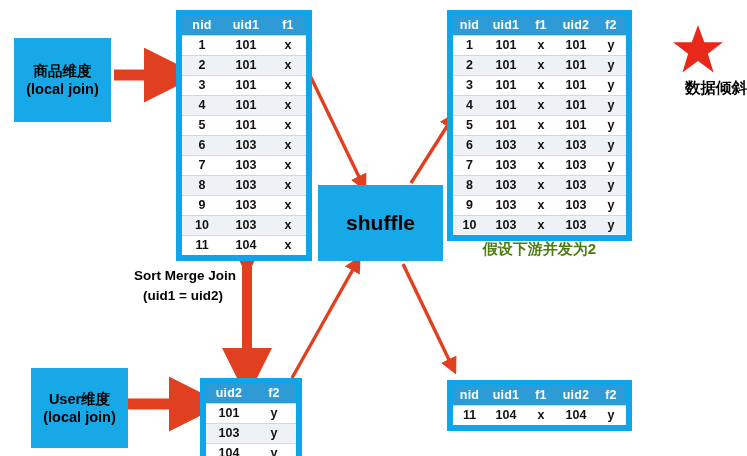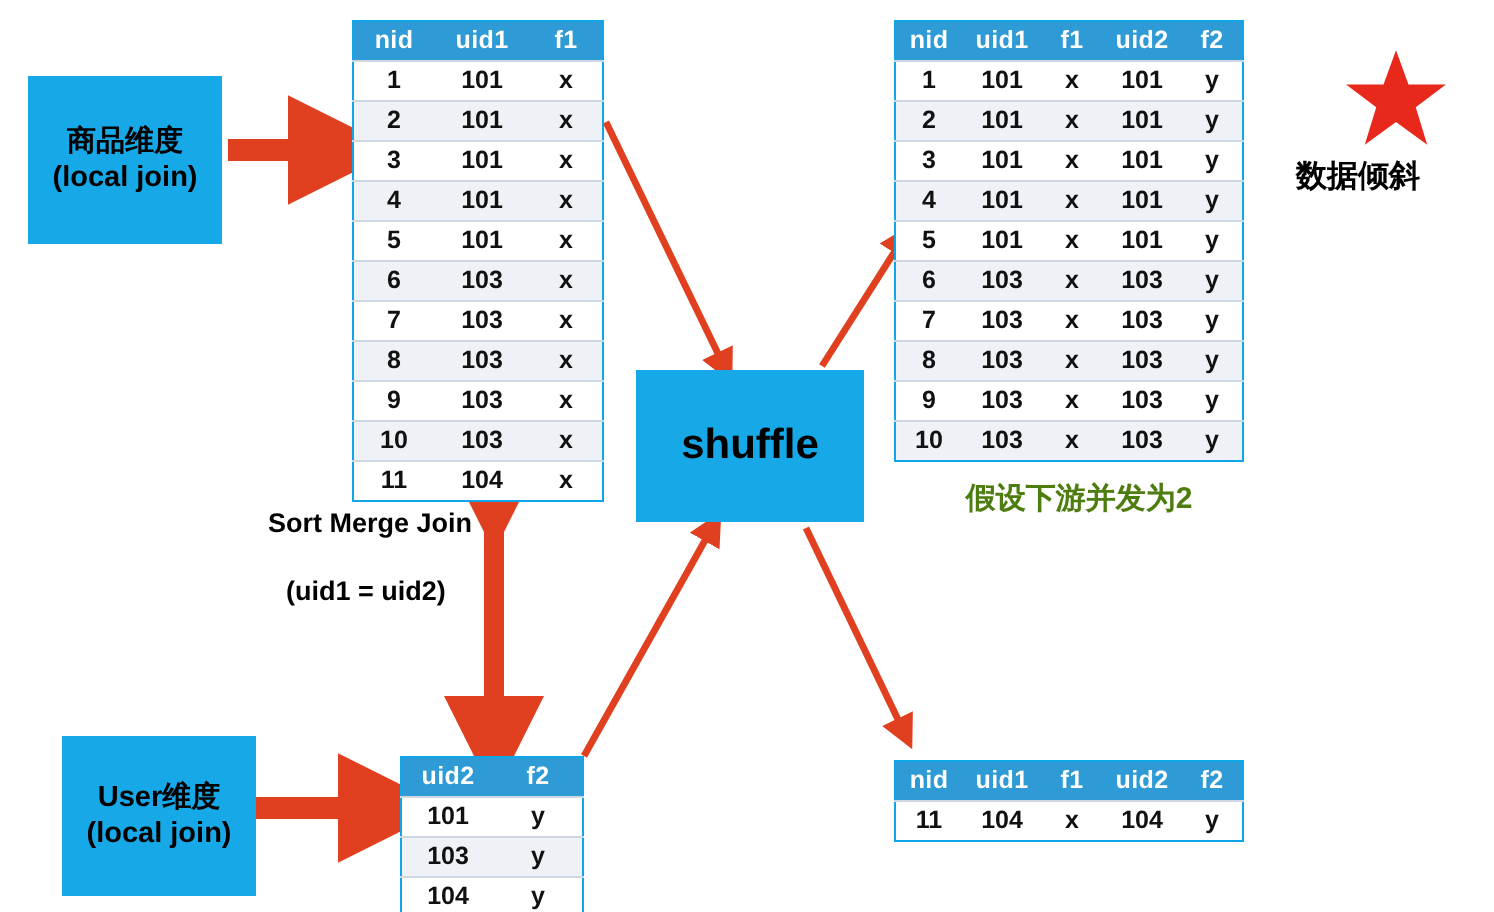--- a/index.html
+++ b/index.html
@@ -18,26 +18,26 @@
     background:#17A8E8;
     display:flex;align-items:center;justify-content:center;
     text-align:center;
     color:#000000;
     font-weight:bold;
     line-height:1.25;
   }
   .bluebox .bl{display:block;}
   #box-product{left:14px;top:38px;width:97px;height:84px;font-size:14.5px;}
   #box-user{left:31px;top:368px;width:97px;height:80px;font-size:14.5px;}
-  #box-shuffle{left:318px;top:185px;width:114px;height:76px;font-size:21px;}
+  #box-shuffle{left:318px;top:185px;width:125px;height:76px;font-size:21px;}
 
   
   .tbl{
     border-collapse:collapse;
-    border:1px solid #0ea5e9;
+    border:6px solid #0ea5e9;
     background:#f97316;
     font-size:12.5px;
     font-weight:bold;
     color:#111;
   }
   .tbl th{
     background:#2E9BD6;
     color:#ffffff;
     font-size:12.5px;
     font-weight:bold;
@@ -74,25 +74,25 @@
 
   #tbl-out2{left:447px;top:380px;}
   #tbl-out2 th:nth-child(1),#tbl-out2 td:nth-child(1){width:33px;}
   #tbl-out2 th:nth-child(2),#tbl-out2 td:nth-child(2){width:40px;}
   #tbl-out2 th:nth-child(3),#tbl-out2 td:nth-child(3){width:30px;}
   #tbl-out2 th:nth-child(4),#tbl-out2 td:nth-child(4){width:40px;}
   #tbl-out2 th:nth-child(5),#tbl-out2 td:nth-child(5){width:30px;}
 
   
   .lbl{color:#000;font-weight:bold;}
-  #lbl-smj{left:110px;top:254px;width:150px;text-align:center;font-size:13.5px;}
+  #lbl-smj{left:110px;top:268px;width:150px;text-align:center;font-size:13.5px;}
   #lbl-smj2{left:108px;top:288px;width:150px;text-align:center;font-size:13.5px;}
   #lbl-concurrency{left:442px;top:240px;width:195px;text-align:center;
      font-size:15px;color:#4d7c0f;font-weight:bold;}
-  #lbl-skew{left:648px;top:78px;width:99px;text-align:left;
+  #lbl-skew{left:648px;top:78px;width:99px;text-align:right;
      font-size:15.5px;color:#000;font-weight:bold;}
 
   #star{left:672px;top:24px;width:52px;height:50px;}
 
   
   #arrows{left:0;top:0;width:747px;height:456px;pointer-events:none;}
 </style>
 </head>
 <body>
 

